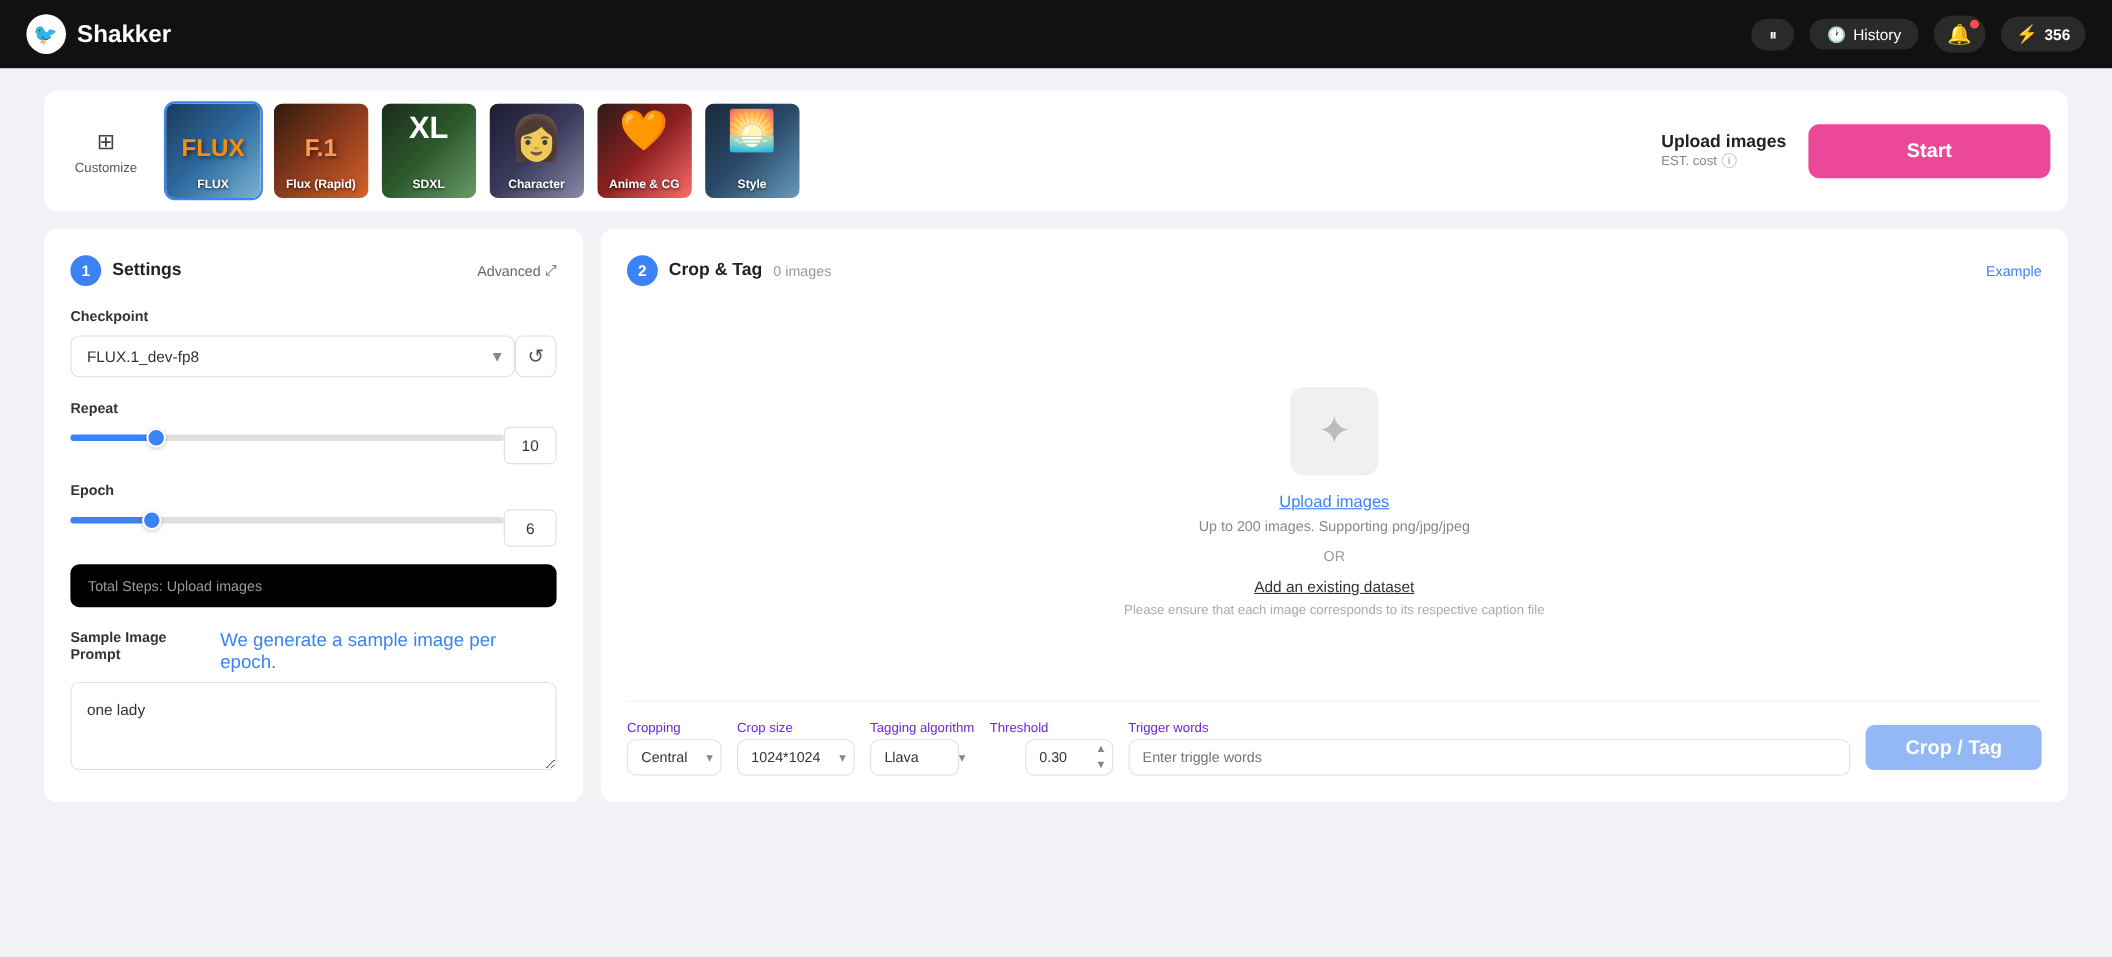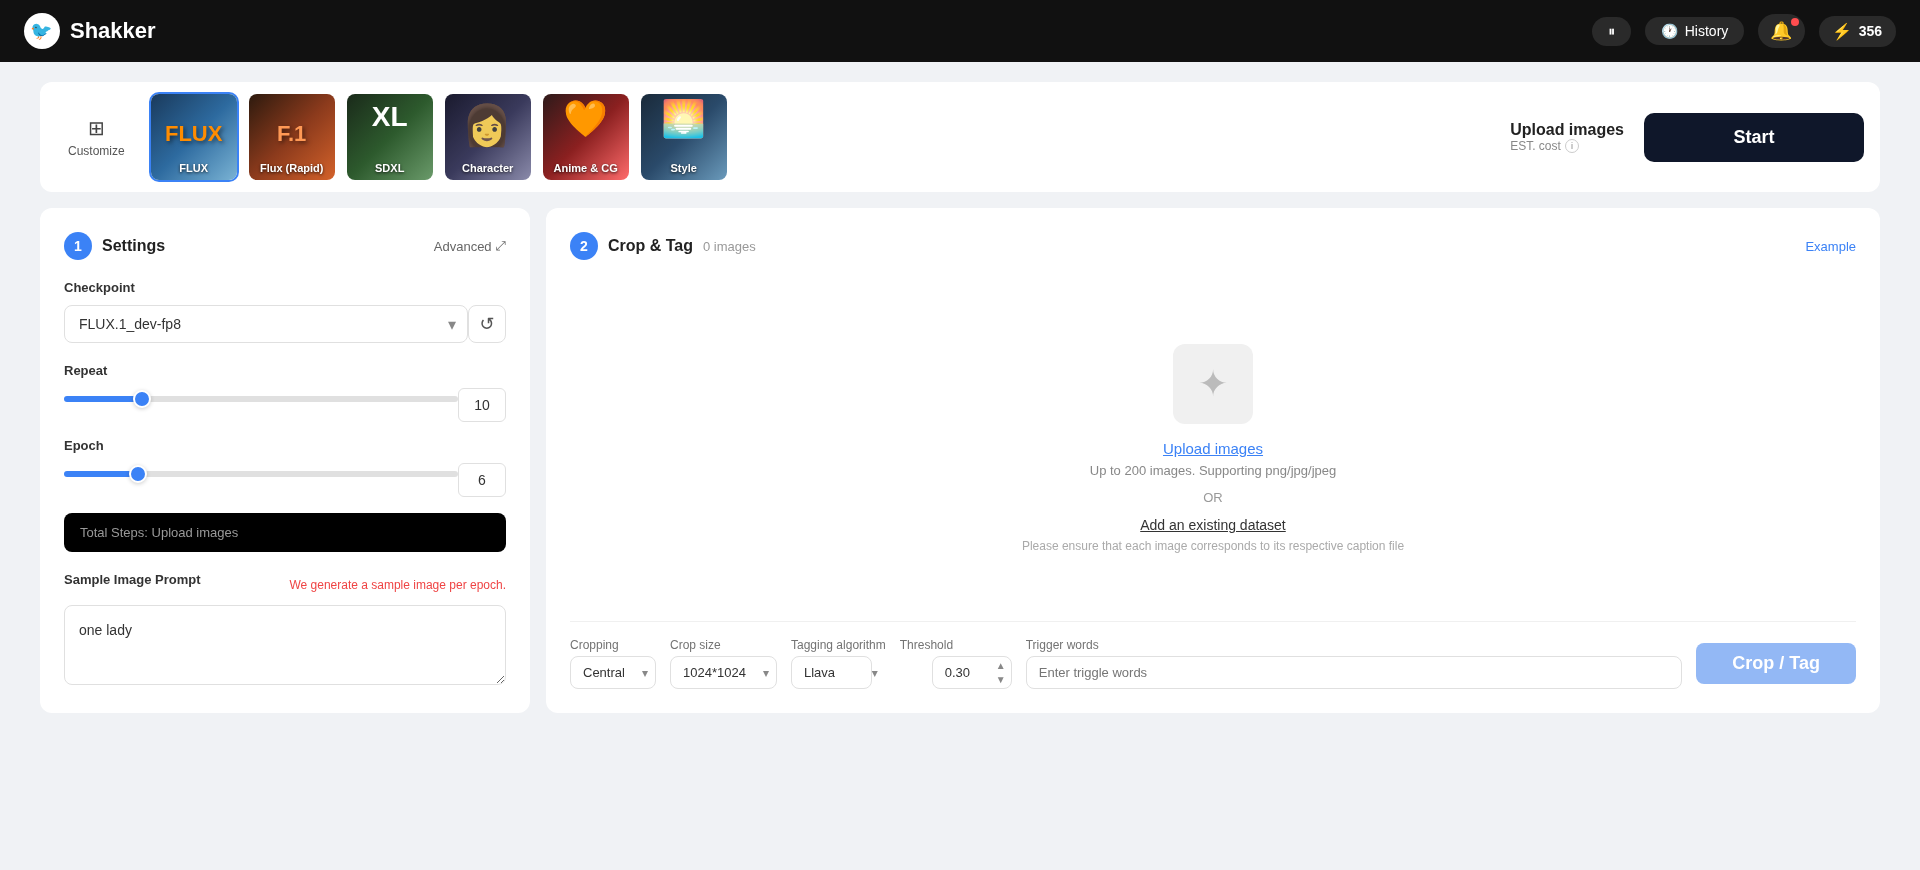--- a/index.html
+++ b/index.html
@@ -192,21 +192,21 @@
       color: #222;
     }
     .upload-info-sub {
       font-size: 12px;
       color: #888;
       display: flex;
       align-items: center;
       gap: 4px;
     }
     .start-btn {
-      background: #0f172a;
+      background: #ec4899;
       color: white;
       border: none;
       border-radius: 10px;
       padding: 14px 80px;
       font-size: 18px;
       font-weight: 600;
       cursor: pointer;
       min-width: 220px;
     }
 
@@ -355,22 +355,22 @@
     }
 
     .sample-prompt-section { }
     .sample-prompt-header {
       display: flex;
       align-items: center;
       justify-content: space-between;
       margin-bottom: 8px;
     }
     .sample-prompt-hint {
-      font-size: 12px;
-      color: #ef4444;
+      font-size: 17px;
+      color: #3b82f6;
     }
     .sample-prompt-textarea {
       width: 100%;
       border: 1px solid #e0e0e0;
       border-radius: 8px;
       padding: 16px 14px;
       font-size: 14px;
       color: #333;
       resize: vertical;
       min-height: 80px;
@@ -470,21 +470,21 @@
       gap: 14px;
       flex-wrap: wrap;
     }
     .control-group {
       display: flex;
       flex-direction: column;
       gap: 4px;
     }
     .control-label {
       font-size: 12px;
-      color: #737373;
+      color: #6d28d9;
     }
     .control-select-wrapper {
       position: relative;
       display: inline-flex;
       align-items: center;
     }
     .control-select {
       padding: 8px 30px 8px 12px;
       border: 1px solid #e0e0e0;
       border-radius: 8px;

